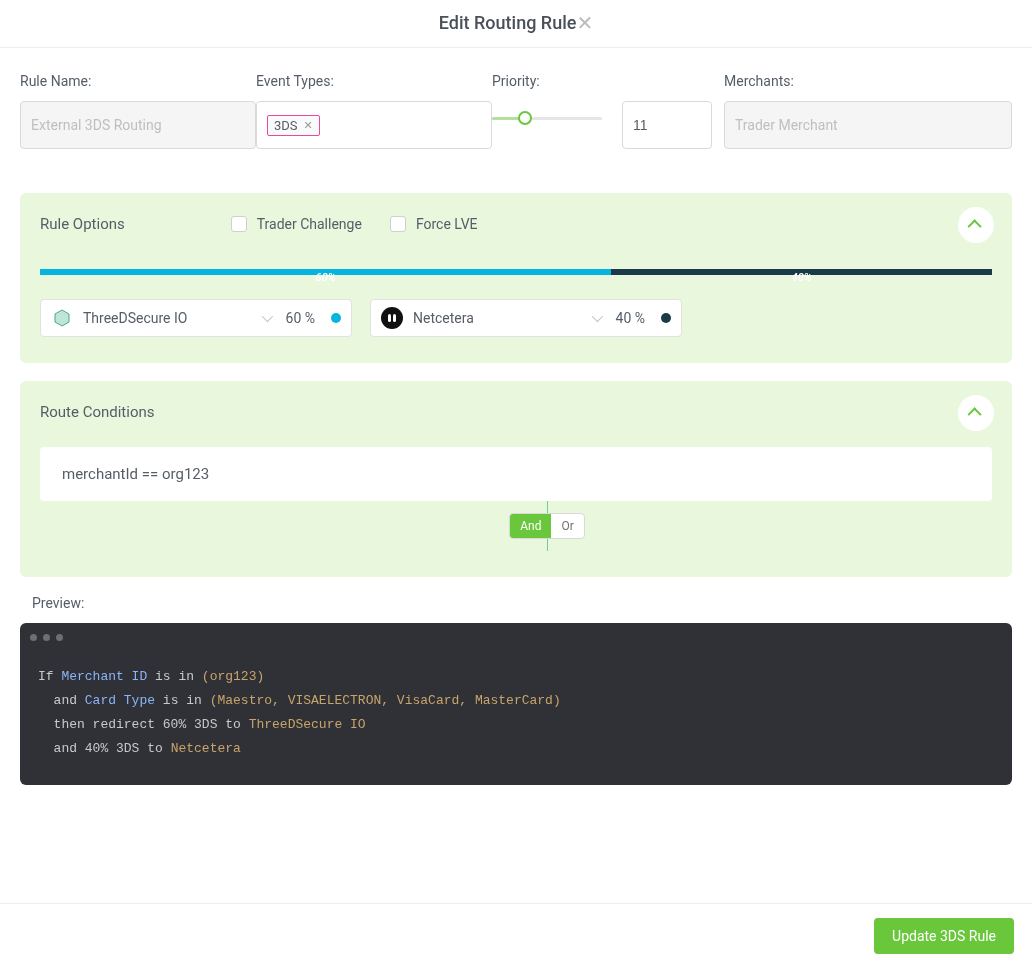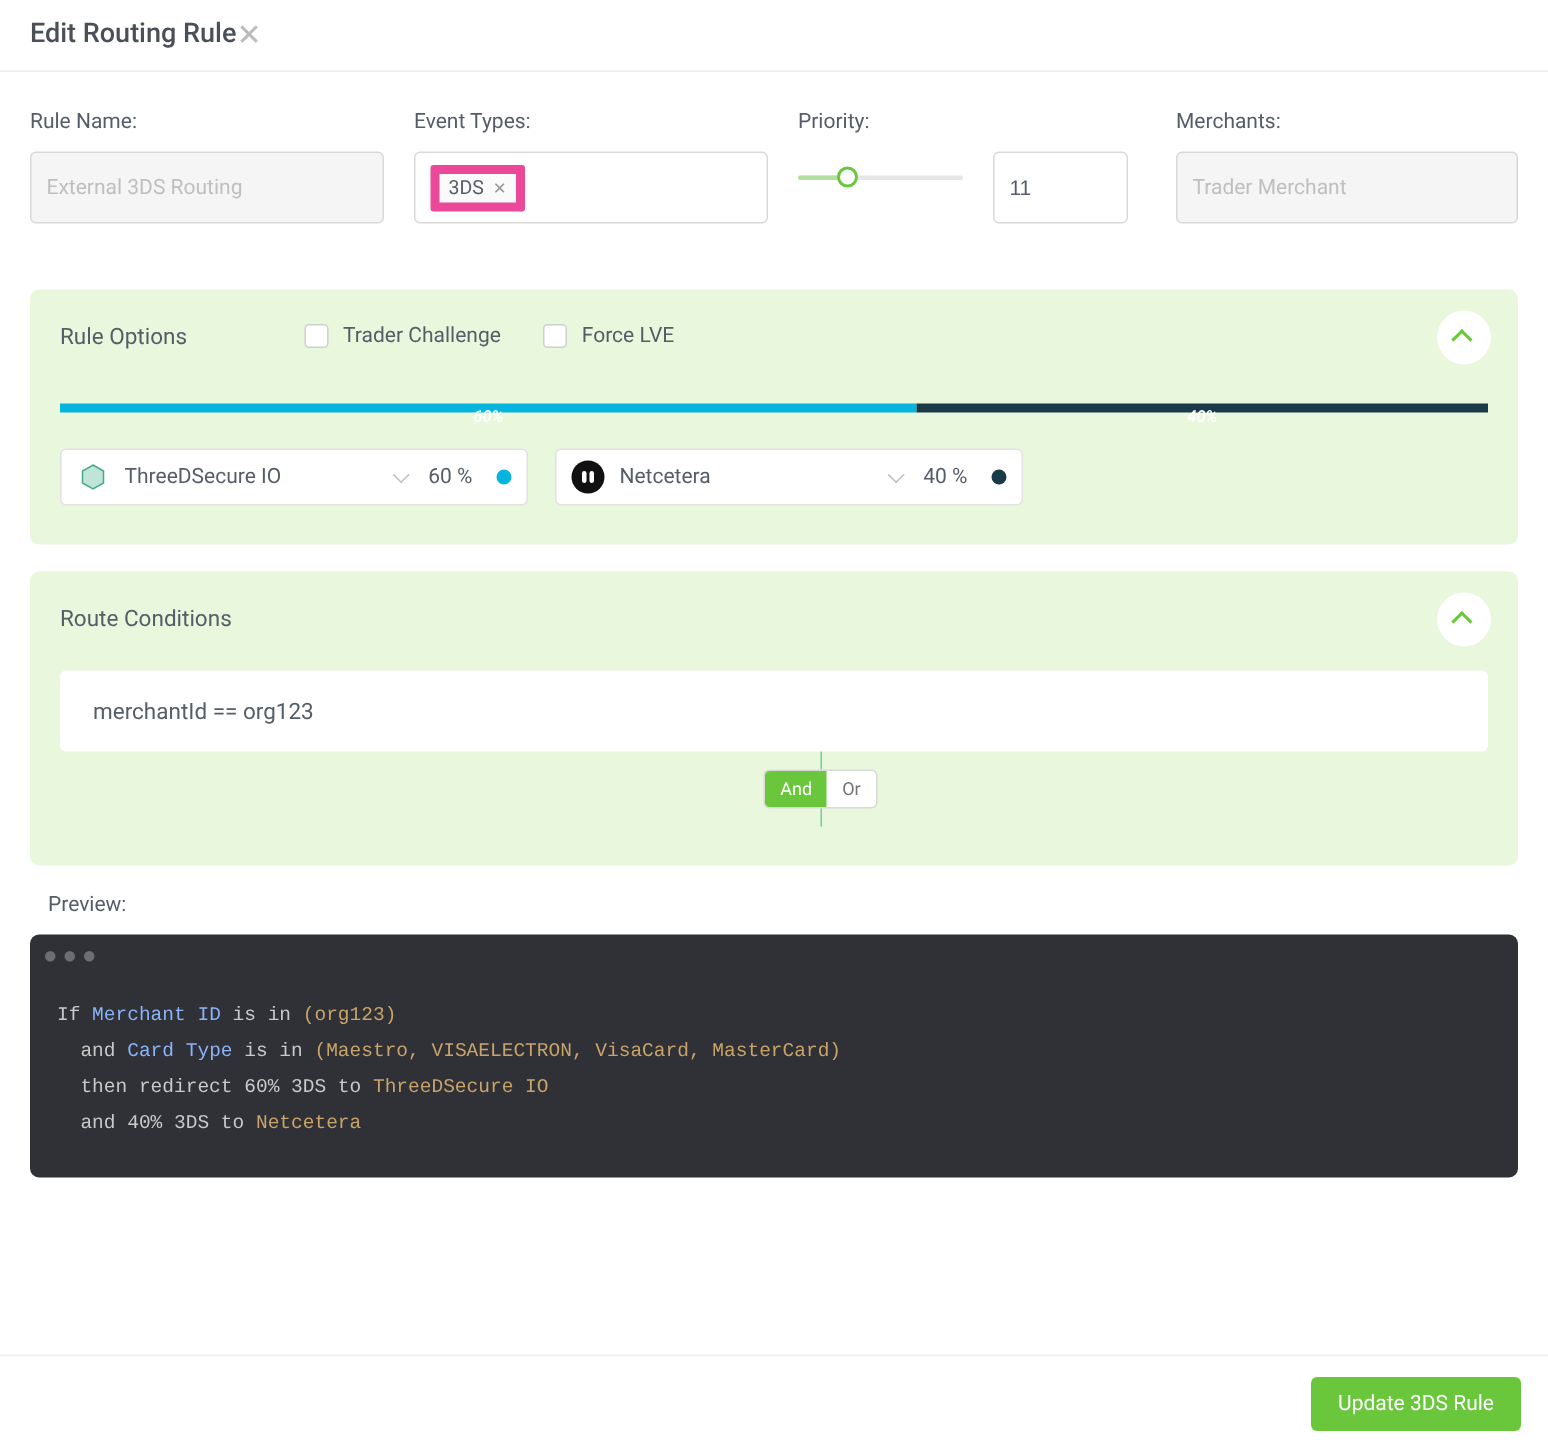--- a/index.html
+++ b/index.html
@@ -16,42 +16,41 @@
     width: 100%;
     height: 100%;
     display: flex;
     flex-direction: column;
   }
   .modal-header {
     padding: 12px 20px 14px 20px;
     border-bottom: 1px solid #eee;
     display: flex;
     align-items: center;
-    justify-content: flex-start;
+    justify-content: center;
   }
   .modal-title {
     font-size: 18px;
     color: #4a5057;
     font-weight: 500;
   }
   .close-x {
     color: #bbb;
     font-size: 20px;
     line-height: 1;
     cursor: pointer;
     font-weight: 300;
   }
   .modal-body {
     flex: 1;
     padding: 25px 20px 10px 20px;
     overflow: auto;
   }
   .top-row {
     display: flex;
-    gap: 20px;
     align-items: flex-start;
   }
   .field { display: flex; flex-direction: column; }
   .field-label { font-size: 14px; color: #555e68; margin-bottom: 12px; }
   .control {
     border: 1px solid #d9d9d9;
     border-radius: 4px;
     background: #fff;
     height: 48px;
     padding: 0 10px;
@@ -64,21 +63,21 @@
     border: none;
     background: transparent;
     outline: none;
     width: 100%;
     font-size: 14px;
     color: #555e68;
   }
   .control input::placeholder { color: #bfbfbf; }
   .tag {
     background: #fafafa;
-    border: 6px solid #ec4899;
+    border: 1px solid #ec4899;
     border-radius: 2px;
     padding: 2px 6px;
     font-size: 13px;
     color: #555e68;
     display: inline-flex;
     align-items: center;
     gap: 6px;
   }
   .tag .xx { color: #999; font-size: 11px; cursor: pointer; }
   
@@ -124,21 +123,21 @@
   }
   .chev-up {
     width: 10px; height: 10px;
     border-left: 2px solid #6ac73c;
     border-top: 2px solid #6ac73c;
     transform: rotate(45deg) translateY(2px);
   }
   .rule-options-row {
     display: flex;
     align-items: center;
-    gap: 78px;
+    gap: 106px;
   }
   .checkbox-group {
     display: flex; align-items: center; gap: 28px;
   }
   .checkbox-item { display: flex; align-items: center; gap: 10px; color: #555e68; }
   .cb { width: 16px; height: 16px; border: 1px solid #d0d0d0; border-radius: 3px; background: #fff; }
   .dist-bar {
     display: flex; width: 100%; margin-top: 30px; height: 18px;
   }
   .dist-seg {

